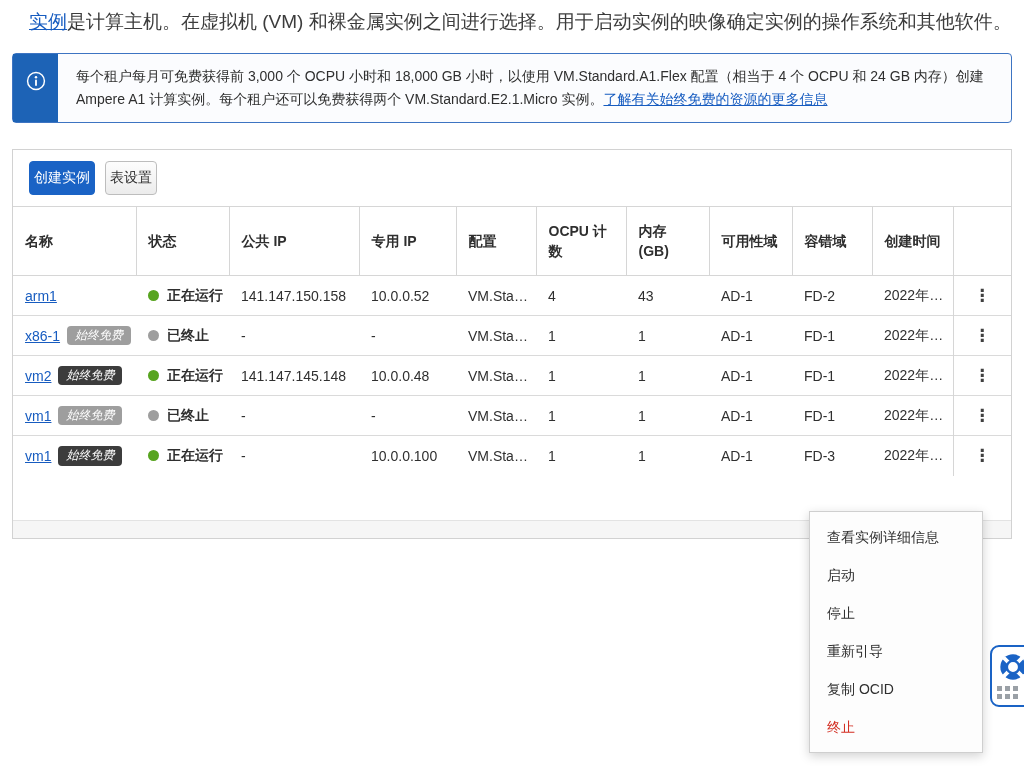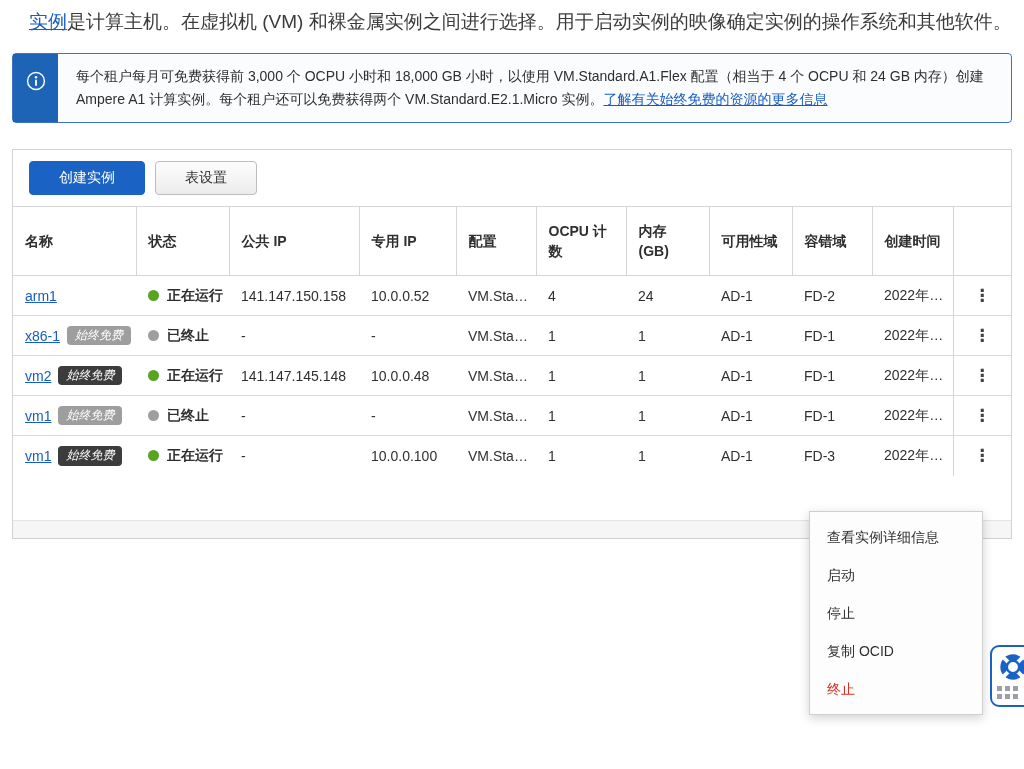--- a/index.html
+++ b/index.html
@@ -18,21 +18,21 @@
   a.link { color:#175cc0; text-decoration:underline; cursor:pointer; }
 
   
   .banner { display:flex; margin-top:18px; border:1px solid #3d74c2; border-radius:4px; background:#fbfcfe; min-height:67px; }
   .banner-icon-box { flex:0 0 45px; background:#1d63b6; display:flex; align-items:flex-start; justify-content:center; padding-top:16px; }
   .banner-body { padding:11px 16px 11px 18px; font-size:14px; line-height:1.65; color:#2f2f2f; }
 
   
   .panel { position:relative; margin-top:26px; border:1px solid #d2d2d2; height:390px; background:#fff; }
   .toolbar { display:flex; gap:10px; padding:11px 16px; }
-  .btn { font-size:14px; border-radius:4px; padding:7px 29px; cursor:pointer; font-family:inherit; }
+  .btn { font-size:14px; border-radius:4px; padding:7px 4px; cursor:pointer; font-family:inherit; }
   .btn-primary { background:#1a63c5; border:1px solid #1a63c5; color:#fff; }
   .btn-secondary { background:linear-gradient(#fdfdfd,#ececec); border:1px solid #bdbdbd; color:#333; }
 
   
   table.instances { width:100%; border-collapse:collapse; font-size:14px; table-layout:fixed; }
   table.instances th {
     border-top:1px solid #d6d6d6; border-bottom:1px solid #d6d6d6;
     font-weight:700; text-align:left; color:#2f2f2f;
     padding:10px 12px; height:69px; vertical-align:middle; line-height:1.45;
   }
@@ -143,21 +143,21 @@
           <td>
               <span class="status" data-status="running">
                 <span class="dot"></span>
                 <span>正在运行</span>
               </span>
             </td>
           <td>141.147.150.158</td>
           <td>10.0.0.52</td>
           <td>VM.Sta…</td>
           <td>4</td>
-          <td>24</td>
+          <td>43</td>
           <td>AD-1</td>
           <td>FD-2</td>
           <td>2022年…</td>
           <td class="actions-cell"><span class="kebab">⋮</span></td>
         </tr>
         <tr>
           <td>
               <span class="name-cell">
                 <a class="link">x86-1</a>
                 <span class="badge" data-variant="gray">始终免费</span>
@@ -252,20 +252,21 @@
     </table>
 
     <div class="panel-footer"></div>
   </div>
 </div>
 
 <div class="context-menu">
   <div class="menu-item">查看实例详细信息</div>
   <div class="menu-item">启动</div>
   <div class="menu-item">停止</div>
+  <div class="menu-item">重新引导</div>
   <div class="menu-item">复制 OCID</div>
   <div class="menu-item danger">终止</div>
 </div>
 
 <div class="help-widget">
   <svg width="32" height="32" viewBox="0 0 24 24">
     <circle cx="12" cy="12" r="9.5" fill="#1a63c5"></circle>
     <g stroke="#ffffff" stroke-width="2.8">
       <line x1="5" y1="5" x2="19" y2="19"></line>
       <line x1="19" y1="5" x2="5" y2="19"></line>

